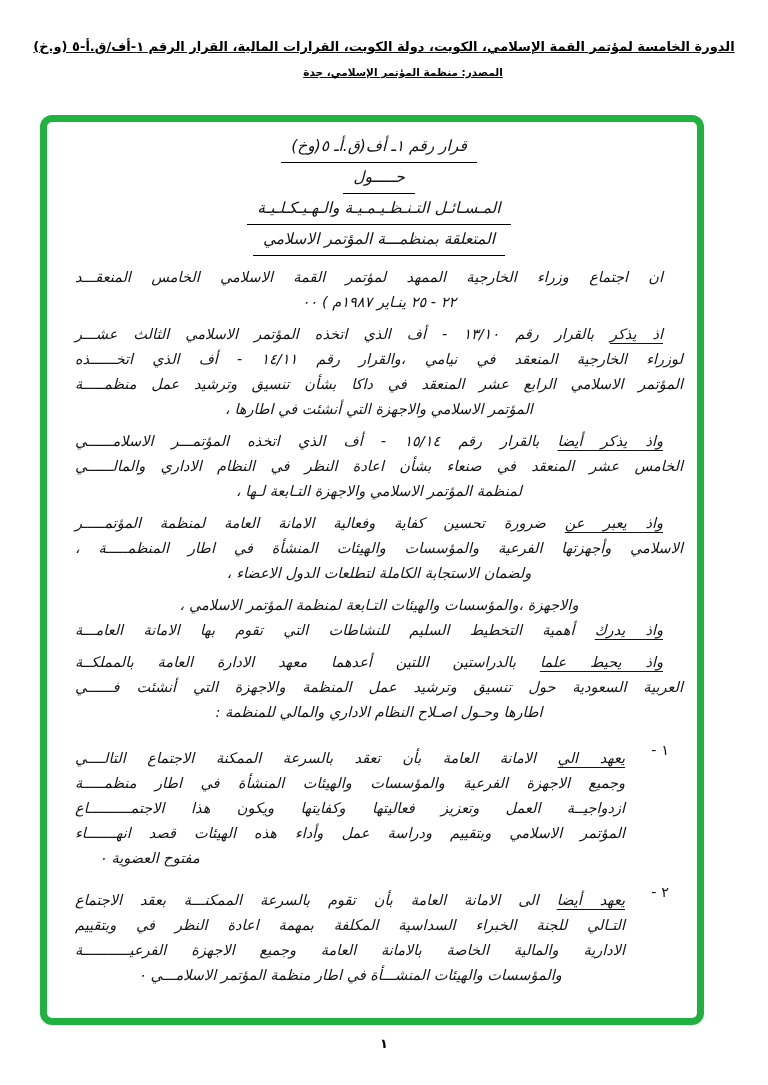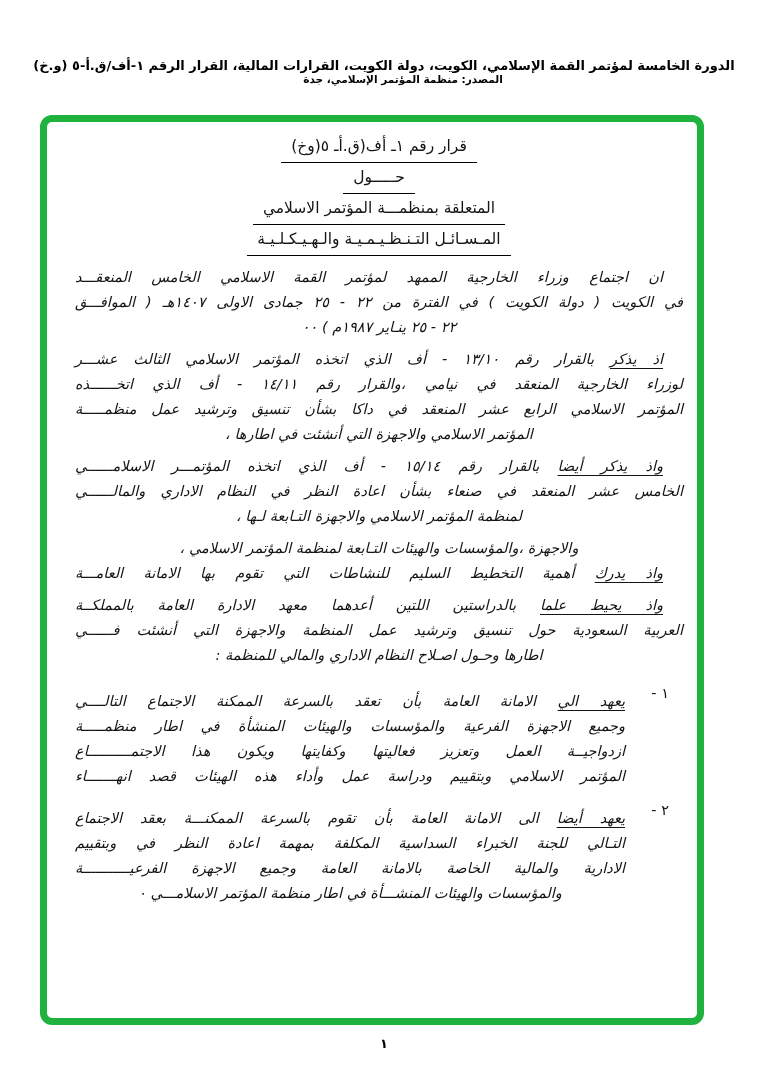--- a/index.html
+++ b/index.html
@@ -9,32 +9,34 @@
     width: 768px;
     height: 1085px;
     background: #ffffff;
     font-family: "DejaVu Sans", sans-serif;
     color: #141414;
     direction: rtl;
     overflow: hidden;
   }
   .top-header {
     position: absolute;
-    top: 58px;
+    top: 39px;
     left: 0;
     width: 768px;
     text-align: center;
+    text-decoration: underline;
   }
   .source-line {
     font-size: 13px;
     font-weight: bold;
     color: #000;
     white-space: nowrap;
   }
   .source-org {
+    margin-top: 12px;
     font-size: 10.5px;
     font-weight: bold;
     color: #000;
     padding-left: 38px;
   }
   .decision-box {
     position: absolute;
     top: 115px;
     left: 40px;
     width: 664px;
@@ -54,20 +56,21 @@
     margin-bottom: 9px;
   }
   .title-line {
     line-height: 28px;
     font-size: 15.5px;
   }
   .title-line .tspan {
     display: inline-block;
     border-bottom: 1.5px solid #000;
     padding: 0 10px 2px 10px;
+    font-style: italic;
   }
   .paragraph { margin-bottom: 7px; }
   .item { display: flex; flex-direction: row; margin-bottom: 9px; }
   .items-block { margin-top: 13px; }
   .item-number {
     width: 58px;
     flex: 0 0 58px;
     text-align: right;
     padding-right: 14px;
   }
@@ -100,58 +103,63 @@
   <div class="top-header">
     <div class="source-line">الدورة الخامسة لمؤتمر القمة الإسلامي، الكويت، دولة الكويت، القرارات المالية، القرار الرقم ١-أف/ق.أ-٥ (و.خ)</div>
     <div class="source-org">المصدر:  منظمة المؤتمر الإسلامي، جدة</div>
   </div>
 
   <div class="decision-box" style="border-color: rgb(31, 178, 62);">
     <div class="content">
       <div class="title-block" id="title-block">
           <div class="title-line"><span class="tspan">قرار رقم ١ـ أف(ق.أـ ٥(وخ)</span></div>
           <div class="title-line"><span class="tspan">حـــــول</span></div>
+          <div class="title-line"><span class="tspan">المـسـائـل التـنـظـيـمـيـة والـهـيـكـلـيـة</span></div>
           <div class="title-line"><span class="tspan">المتعلقة بمنظمـــة المؤتمر الاسلامي</span></div>
-          <div class="title-line"><span class="tspan">المـسـائـل التـنـظـيـمـيـة والـهـيـكـلـيـة</span></div>
         </div>
       <div id="preamble-block">
           <div class="paragraph">
             <div class="tline indent">ان اجتماع وزراء الخارجية الممهد لمؤتمر القمة الاسلامي الخامس المنعقـــد</div>
-            <div class="tline">في الكويت ( دولة الكويت ) في الفترة من ٢٢ - ٢٥ جمادى الاولى ١٤٠٧هـ ( الموافـــق</div>
             <div class="tline end-center">٢٢ - ٢٥ ينـاير ١٩٨٧م ) ٠٠</div>
           </div>
           <div class="paragraph">
             <div class="tline indent"><u>اذ يذكر</u> بالقرار رقم ١٣/١٠ - أف الذي اتخذه المؤتمر الاسلامي الثالث عشـــر</div>
             <div class="tline">لوزراء الخارجية المنعقد في نيامي ،والقرار رقم ١٤/١١ - أف الذي اتخــــــذه</div>
             <div class="tline">المؤتمر الاسلامي الرابع عشر المنعقد في داكا بشأن تنسيق وترشيد عمل منظمـــــة</div>
             <div class="tline end-center">المؤتمر الاسلامي والاجهزة التي أنشئت في اطارها ،</div>
           </div>
           <div class="paragraph">
             <div class="tline indent"><u>واذ يذكر أيضا</u> بالقرار رقم ١٥/١٤ - أف الذي اتخذه المؤتمـــر الاسلامــــــي</div>
             <div class="tline">الخامس عشر المنعقد في صنعاء بشأن اعادة النظر في النظام الاداري والمالــــــي</div>
             <div class="tline end-center">لمنظمة المؤتمر الاسلامي والاجهزة التـابعة لـها ،</div>
+          </div>
+          <div class="paragraph">
+            <div class="tline indent"><u>واذ يعبر عن</u> ضرورة تحسين كفاية وفعالية الامانة العامة لمنظمة المؤتمـــــر</div>
+            <div class="tline">الاسلامي وأجهزتها الفرعية والمؤسسات والهيئات المنشأة في اطار المنظمـــــة ،</div>
+            <div class="tline end-center">ولضمان الاستجابة الكاملة لتطلعات الدول الاعضاء ،</div>
           </div>
           <div class="paragraph">
             <div class="tline end-center">والاجهزة ،والمؤسسات والهيئات التـابعة لمنظمة المؤتمر الاسلامي ،</div>
             <div class="tline indent"><u>واذ يدرك</u> أهمية التخطيط السليم للنشاطات التي تقوم بها الامانة العامـــة</div>
           </div>
           <div class="paragraph">
             <div class="tline indent"><u>واذ يحيط علما</u> بالدراستين اللتين أعدهما معهد الادارة العامة بالمملكــة</div>
             <div class="tline">العربية السعودية حول تنسيق وترشيد عمل المنظمة والاجهزة التي أنشئت فــــــي</div>
             <div class="tline end-center">اطارها وحـول اصـلاح النظام الاداري والمالي للمنظمة :</div>
           </div>
         </div>
       <div class="items-block" id="operative-block">
           <div class="item">
             <div class="item-number">١ -</div>
             <div class="item-lines">
               <div class="tline"><u>يعهد الي</u> الامانة العامة بأن تعقد بالسرعة الممكنة الاجتماع التالــــي</div>
               <div class="tline">وجميع الاجهزة الفرعية والمؤسسات والهيئات المنشأة في اطار منظمـــــة</div>
               <div class="tline">ازدواجيــة العمل وتعزيز فعاليتها وكفايتها ويكون هذا الاجتمــــــــــاع</div>
               <div class="tline">المؤتمر الاسلامي وبتقييم ودراسة عمل وأداء هذه الهيئات قصد انهـــــــاء</div>
+              <div class="tline end-left">مفتوح العضوية ٠</div>
             </div>
           </div>
           <div class="item">
             <div class="item-number">٢ -</div>
             <div class="item-lines">
               <div class="tline"><u>يعهد أيضا</u> الى الامانة العامة بأن تقوم بالسرعة الممكنـــة بعقد الاجتماع</div>
               <div class="tline">التـالي للجنة الخبراء السداسية المكلفة بمهمة اعادة النظر في وبتقييم</div>
               <div class="tline">الادارية والمالية الخاصة بالامانة العامة وجميع الاجهزة الفرعيـــــــــــة</div>
               <div class="tline end-center">والمؤسسات والهيئات المنشـــأة في اطار منظمة المؤتمر الاسلامـــي ٠</div>
             </div>

